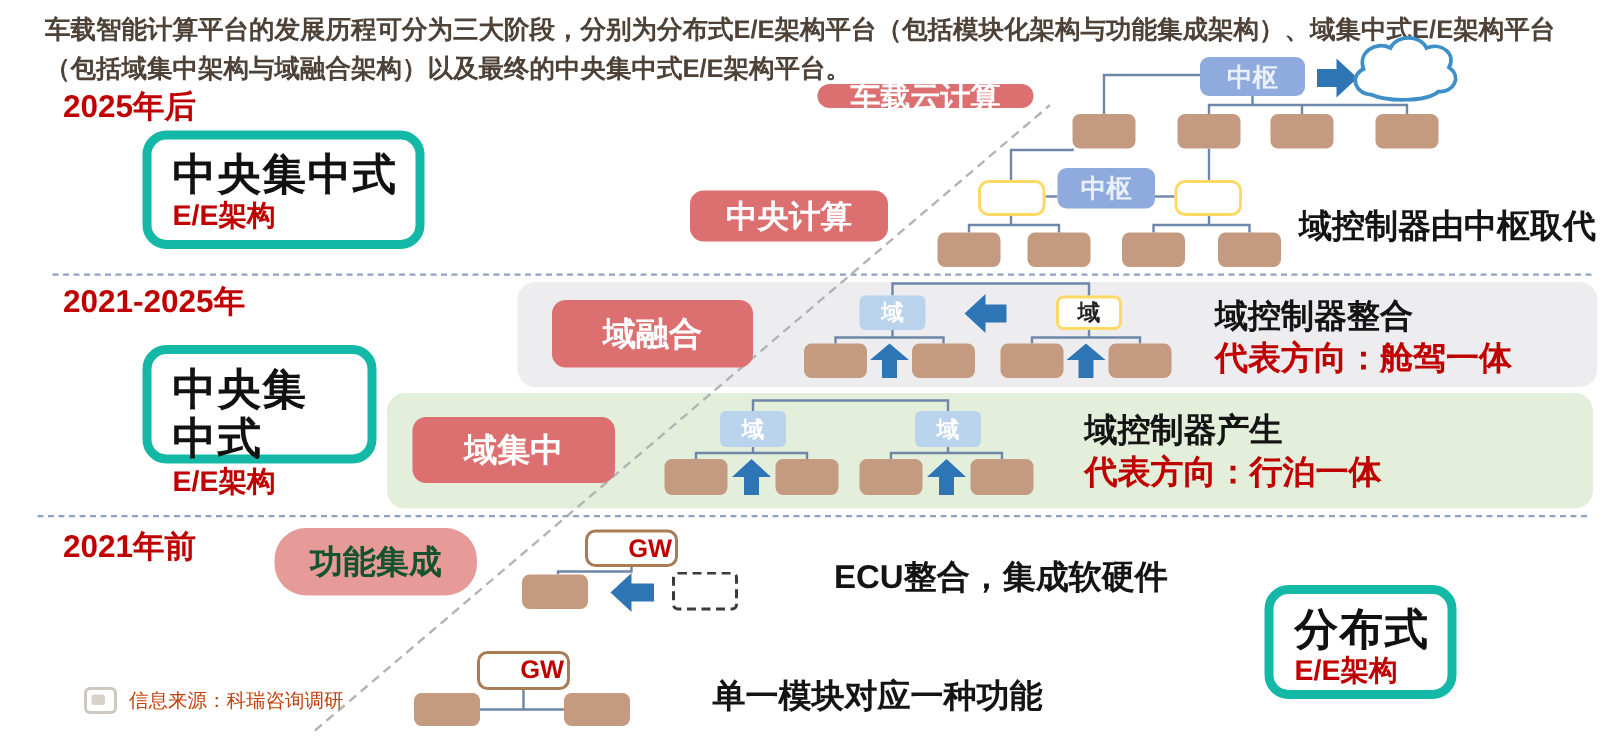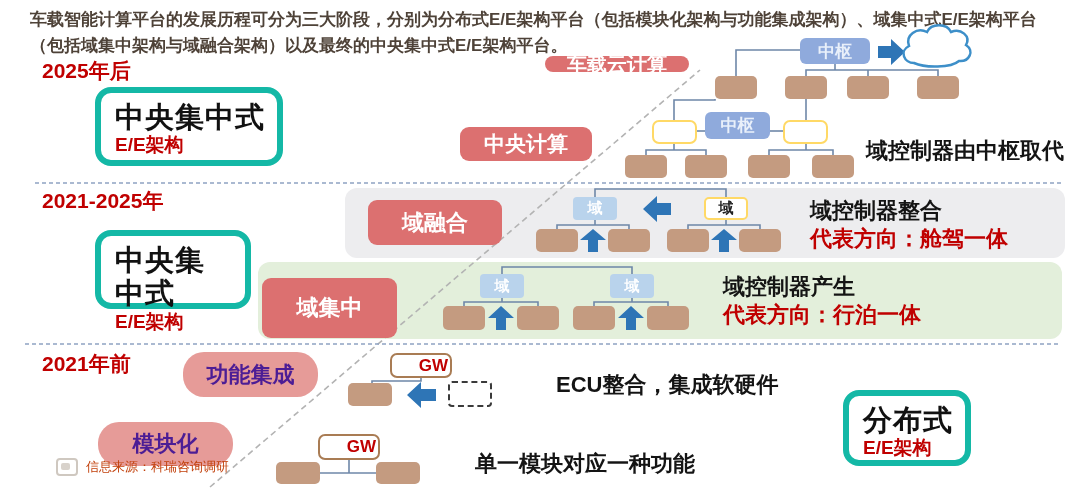--- a/index.html
+++ b/index.html
@@ -7,21 +7,21 @@
          font-family:"Liberation Sans","DejaVu Sans",sans-serif;}
   .abs{position:absolute;}
   .header{left:30px;top:7px;width:1024px;font-size:17px;font-weight:bold;color:#4E4238;line-height:1.5;}
   .era{color:#C00000;font-weight:800;font-size:21px;}
   .stage-box{background:#fff;border:6px solid #14b8a6;border-radius:16px;box-sizing:border-box;
              padding:8px 12px 6px 14px;z-index:3;}
   .stage-box .t1{font-size:29px;font-weight:800;color:#111;line-height:1.15;letter-spacing:1px;}
   .stage-box .t2{font-size:19px;font-weight:800;color:#C00000;line-height:1.2;}
   .red-label{background:#DC7070;color:#fff;font-weight:bold;display:flex;align-items:center;
              justify-content:center;border-radius:9px;z-index:3;}
-  .pink-label{background:#E69B98;color:#4c1d95;border-radius:21px;}
+  .pink-label{background:#E69B98;color:#14532d;border-radius:21px;}
   .band{border-radius:12px;z-index:1;}
   .tan{background:#C49B80;border-radius:5px;z-index:3;}
   .hub{background:#8FAADC;color:#E9F0FA;font-weight:bold;display:flex;align-items:center;
        justify-content:center;border-radius:6px;z-index:3;}
   .dom-blue{background:#B9D3EC;color:#fff;font-weight:bold;display:flex;align-items:center;
             justify-content:center;border-radius:4px;z-index:3;font-size:15px;}
   .dom-yellow{background:#fff;border:2px solid #FFD966;color:#222;font-weight:bold;display:flex;
               align-items:center;justify-content:center;border-radius:5px;box-sizing:border-box;z-index:3;font-size:15px;}
   .ybox{background:#fff;border:2px solid #FFD966;border-radius:7px;box-sizing:border-box;z-index:3;}
   .gw{background:#fff;border:2px solid #A97C54;border-radius:7px;color:#C00000;font-weight:800;
@@ -119,23 +119,22 @@
     <div class="t2">E/E架构</div>
   </div>
   <div class="abs stage-box" style="left:843px;top:390px;width:128px;height:76px;">
     <div class="t1">分布式</div>
     <div class="t2">E/E架构</div>
   </div>
 
   <div class="abs red-label" style="left:545px;top:56px;width:144px;height:16px;font-size:20px;">车载云计算</div>
   <div class="abs red-label" style="left:460px;top:127px;width:132px;height:34px;font-size:21px;">中央计算</div>
   <div class="abs red-label" style="left:368px;top:200px;width:134px;height:45px;font-size:22px;">域融合</div>
-  <div class="abs red-label" style="left:262px;top:278px;width:135px;height:60px;font-size:22px;">域集中</div>
+  <div class="abs red-label" style="left:275px;top:278px;width:135px;height:44px;font-size:22px;">域集中</div>
   <div class="abs red-label pink-label" style="left:183px;top:352px;width:135px;height:45px;font-size:22px;">功能集成</div>
-  <div class="abs red-label pink-label" style="left:98px;top:422px;width:135px;height:44px;font-size:22px;">模块化</div>
 
   <div class="abs hub" style="left:800px;top:38px;width:70px;height:26px;font-size:17px;">中枢</div>
   <div class="abs tan" style="left:715px;top:76px;width:42px;height:23px;"></div>
   <div class="abs tan" style="left:785px;top:76px;width:42px;height:23px;"></div>
   <div class="abs tan" style="left:847px;top:76px;width:42px;height:23px;"></div>
   <div class="abs tan" style="left:917px;top:76px;width:42px;height:23px;"></div>
 
   <div class="abs hub" style="left:705px;top:112px;width:65px;height:27px;font-size:17px;">中枢</div>
   <div class="abs ybox" style="left:652px;top:120px;width:45px;height:24px;"></div>
   <div class="abs ybox" style="left:783px;top:120px;width:45px;height:24px;"></div>

